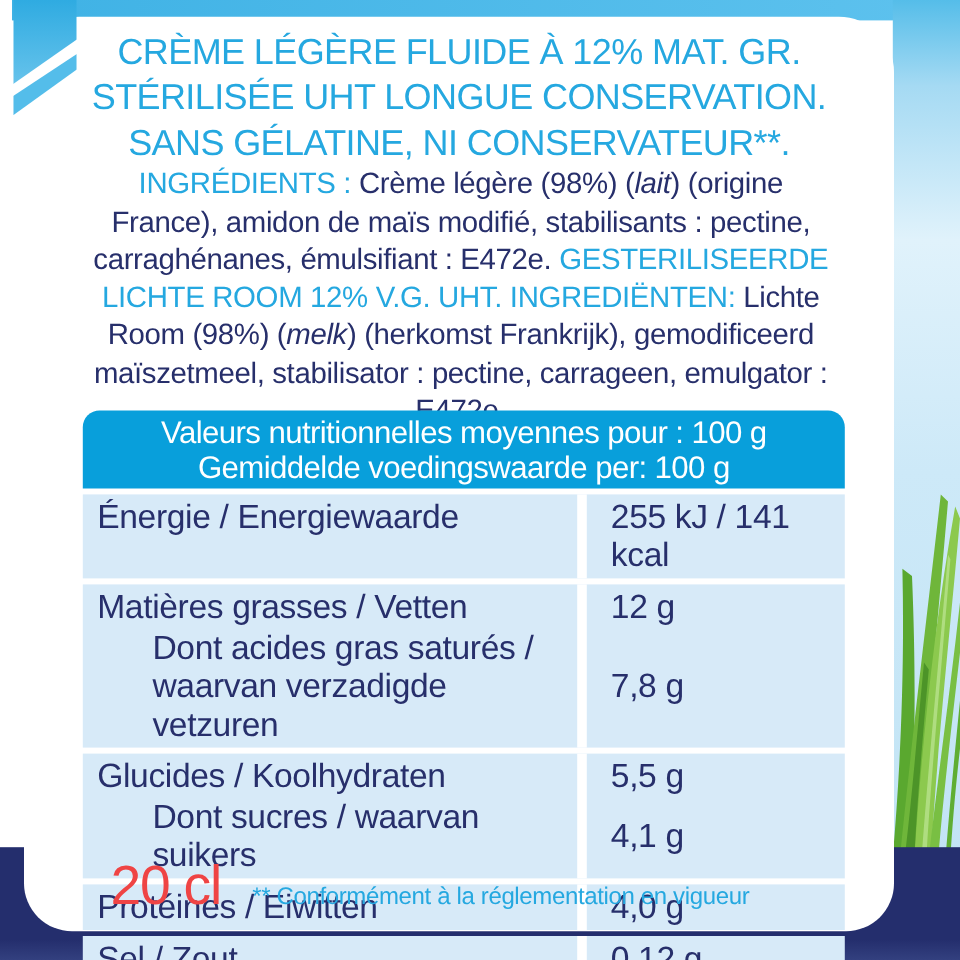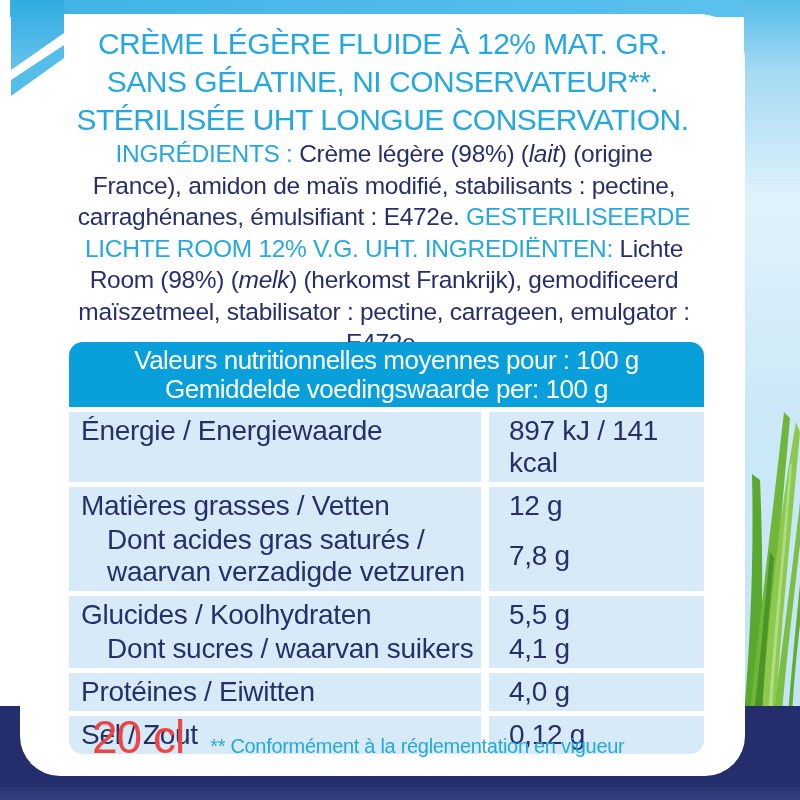--- a/index.html
+++ b/index.html
@@ -40,21 +40,21 @@
   
   .ntable{position:absolute;top:328px;left:49px;width:635px;}
   .thead{background:#089fdb;border-radius:14px 14px 0 0;color:#ffffff;text-align:center;
         font-size:26px;line-height:29px;padding:4px 0 3px;letter-spacing:-0.5px;white-space:nowrap;}
   .tblock{position:relative;background:#d7eaf8;margin-top:5px;padding:2px 0;}
   .tblock.last{border-radius:0 0 14px 14px;}
   .tdivider{position:absolute;left:412px;top:0;bottom:0;width:8px;background:#ffffff;}
   .trow{display:flex;font-size:28px;line-height:32px;color:#272f6b;letter-spacing:-0.3px;}
   .tlabel{width:412px;padding:1px 6px 1px 12px;box-sizing:border-box;}
   .tvalue{flex:1;padding:1px 0 1px 28px;}
-  .trow.sub .tlabel{padding-left:38px;}
+  .trow.sub .tlabel{padding-left:58px;}
   .trow.sub .tvalue{display:flex;align-items:center;}
 
   
   .bottomrow{position:absolute;left:72px;bottom:12px;display:flex;align-items:baseline;white-space:nowrap;}
   .vol{font-size:46px;color:#ef4444;letter-spacing:-1px;}
   .foot{font-size:20px;color:#25a8e0;margin-left:26px;letter-spacing:-0.3px;}
 </style>
 </head>
 <body>
 
@@ -76,37 +76,37 @@
   <div class="left-stripe-grey"></div>
   <div class="tl-stripes">
     <div class="tl-wedge"></div>
     <div class="tl-stripe2"></div>
   </div>
 
   <div class="panel">
 
     <div class="headline">
       <div>CRÈME LÉGÈRE FLUIDE À 12% MAT. GR.</div>
+      <div>STÉRILISÉE UHT LONGUE CONSERVATION.</div>
       <div>SANS GÉLATINE, NI CONSERVATEUR**.</div>
-      <div>STÉRILISÉE UHT LONGUE CONSERVATION.</div>
     </div>
 
     <p class="ingredients"><span class="cyan">INGRÉDIENTS : </span><span>Crème légère (98%) (</span><em>lait</em><span>) (origine France), amidon de maïs modifié, stabilisants : pectine, carraghénanes, émulsifiant : E472e. </span><span class="cyan">GESTERILISEERDE LICHTE ROOM 12% V.G. UHT. INGREDIËNTEN: </span><span>Lichte Room (98%) (</span><em>melk</em><span>) (herkomst Frankrijk), gemodificeerd maïszetmeel, stabilisator : pectine, carrageen, emulgator : E472e.</span></p>
 
     <div class="ntable">
       <div class="thead">
         <div>Valeurs nutritionnelles moyennes pour : 100 g</div>
         <div>Gemiddelde voedingswaarde per: 100 g</div>
       </div>
 
       <div class="tblock">
         <div class="tdivider"></div>
         <div class="trow">
           <div class="tlabel">Énergie / Energiewaarde</div>
-          <div class="tvalue">897 kJ / 141 kcal</div>
+          <div class="tvalue">255 kJ / 141 kcal</div>
         </div>
       </div>
 
       <div class="tblock">
         <div class="tdivider"></div>
         <div class="trow">
           <div class="tlabel">Matières grasses / Vetten</div>
           <div class="tvalue">12 g</div>
         </div>
         <div class="trow sub">

